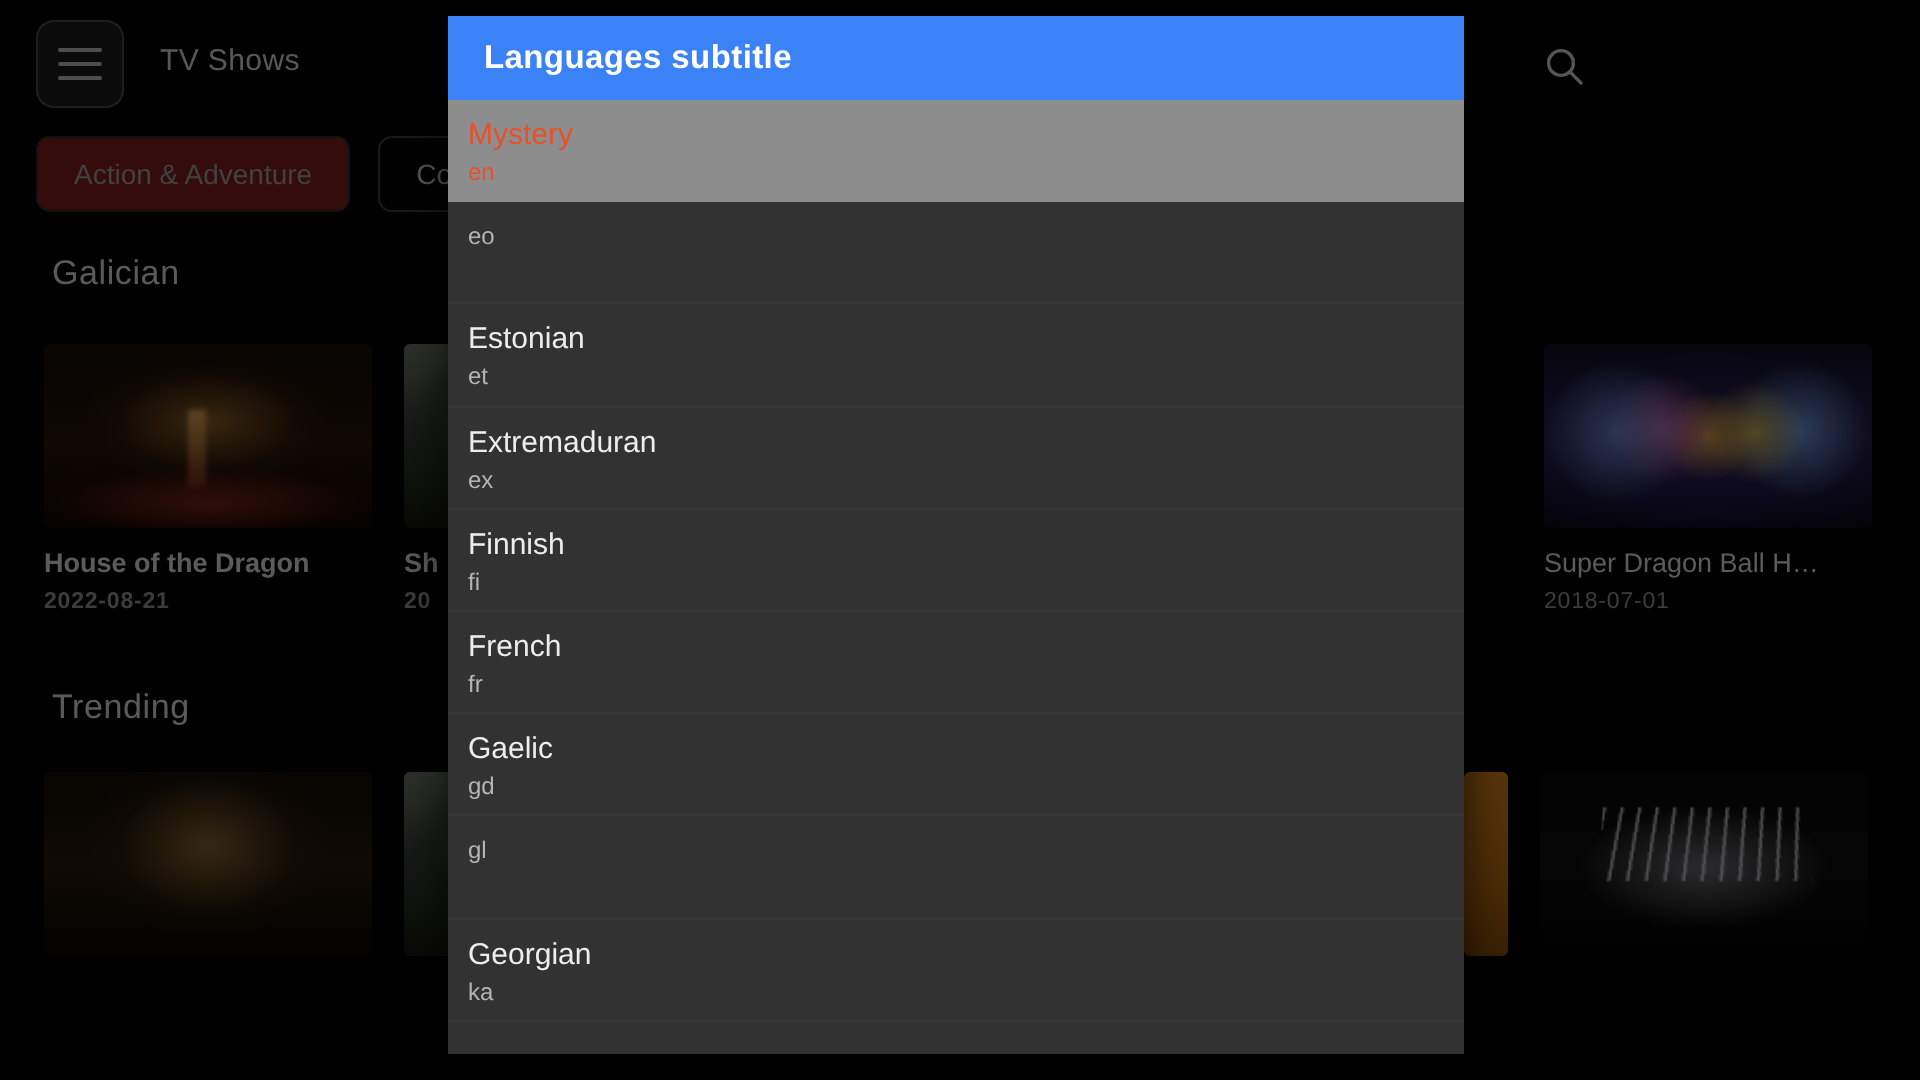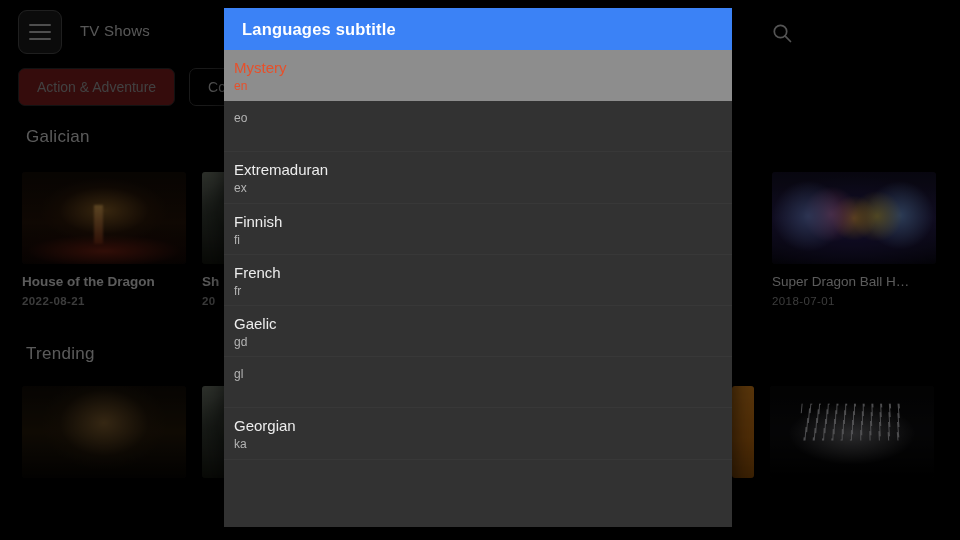--- a/index.html
+++ b/index.html
@@ -333,20 +333,24 @@
     <div class="lang-list">
 
       <div class="lang-item active">
         <div class="lang-name">Mystery</div>
         <div class="lang-code">en</div>
       </div>
       <div class="lang-item">
         <div class="lang-code">eo</div>
       </div>
       <div class="lang-item">
+        <div class="lang-name">Estonian</div>
+        <div class="lang-code">et</div>
+      </div>
+      <div class="lang-item">
         <div class="lang-name">Extremaduran</div>
         <div class="lang-code">ex</div>
       </div>
       <div class="lang-item">
         <div class="lang-name">Finnish</div>
         <div class="lang-code">fi</div>
       </div>
       <div class="lang-item">
         <div class="lang-name">French</div>
         <div class="lang-code">fr</div>

